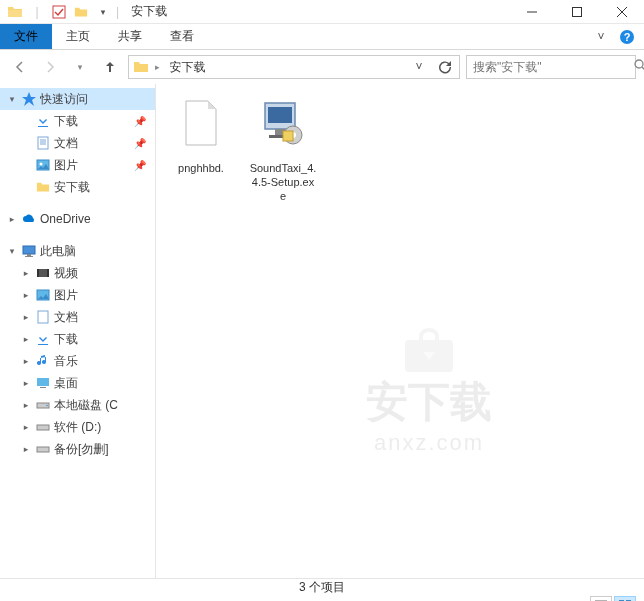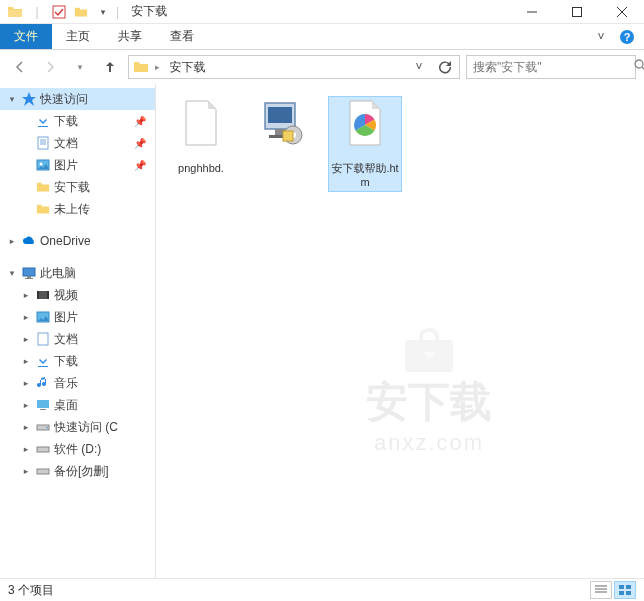--- a/index.html
+++ b/index.html
@@ -6,21 +6,21 @@
 body { width: 644px; height: 601px; background: #fff; font-size: 12px; overflow: hidden; position: relative; }
 
 .titlebar { height: 24px; display: flex; align-items: center; background: #fff; border-bottom: 1px solid #e8e8e8; }
 .titlebar .qat { display: flex; align-items: center; gap: 4px; padding: 0 6px; }
 .titlebar .qat .qicon { width: 18px; height: 18px; display: flex; align-items: center; justify-content: center; }
 .titlebar .title { margin-left: 6px; color: #333; }
 .titlebar .winctrl { margin-left: auto; display: flex; }
 .titlebar .winctrl .wbtn { width: 45px; height: 24px; display: flex; align-items: center; justify-content: center; cursor: default; }
 
 .ribbon { height: 26px; display: flex; align-items: stretch; border-bottom: 1px solid #d8d8d8; }
-.ribbon .tab-file { background: #1979ca; color: #fef9c3; padding: 0 14px; display: flex; align-items: center; cursor: default; }
+.ribbon .tab-file { background: #1979ca; color: #000000; padding: 0 14px; display: flex; align-items: center; cursor: default; }
 .ribbon .tab { padding: 0 14px; display: flex; align-items: center; color: #333; cursor: default; }
 .ribbon .ribbon-right { margin-left: auto; display: flex; align-items: center; padding-right: 8px; gap: 8px; }
 .ribbon .ribbon-right .ricon { width: 18px; height: 18px; display: flex; align-items: center; justify-content: center; }
 
 .navrow { height: 34px; display: flex; align-items: center; padding: 0 8px; gap: 6px; }
 .navrow .navbtn { width: 24px; height: 24px; display: flex; align-items: center; justify-content: center; color: #888; cursor: default; }
 .navrow .navbtn.enabled { color: #333; }
 .navrow .addrbar { flex: 1; height: 24px; border: 1px solid #ccc; display: flex; align-items: center; padding: 0 4px; gap: 6px; background: #fff; }
 .navrow .addrbar .foldericon { width: 16px; height: 16px; }
 .navrow .addrbar .crumb { color: #333; padding: 0 4px; cursor: default; }
@@ -47,21 +47,21 @@
 .content { flex: 1; padding: 12px 8px; display: flex; align-items: flex-start; gap: 8px; flex-wrap: wrap; position: relative; }
 .file-item { width: 74px; display: flex; flex-direction: column; align-items: center; gap: 14px; padding: 3px; cursor: default; }
 .file-item.selected { background: #cce8ff; border: 1px solid #99d1ff; padding: 2px; }
 .file-item .ficon { width: 48px; height: 48px; display: flex; align-items: center; justify-content: center; }
 .file-item .flabel { text-align: center; color: #333; font-size: 11px; line-height: 14px; word-break: break-all; }
 
 .watermark { position: absolute; top: 240px; left: 210px; opacity: 0.15; color: #999; pointer-events: none; display: flex; flex-direction: column; align-items: center; }
 .watermark .wm-text { font-size: 42px; font-weight: bold; color: #888; }
 .watermark .wm-url { font-size: 22px; color: #888; letter-spacing: 2px; }
 
-.statusbar { height: 23px; border-top: 1px solid #e5e5e5; display: flex; align-items: center; padding: 0 8px; font-size: 12px; color: #333; }
+.statusbar { height: 23px; border-top: 1px solid #e5e5e5; display: flex; align-items: center; padding: 0 8px; font-size: 12px; color: #333; flex-direction: column; }
 .statusbar .viewbtns { margin-left: auto; display: flex; gap: 2px; }
 .statusbar .viewbtns .vbtn { width: 22px; height: 18px; border: 1px solid #ccc; display: flex; align-items: center; justify-content: center; cursor: default; }
 .statusbar .viewbtns .vbtn.active { background: #cce8ff; border-color: #99d1ff; }
 
 
 </style>
 </head>
 <body>
 
 <div class="titlebar">
@@ -212,29 +212,20 @@
       </div>
     <div class="tree-item l2">
         <span class="expander"></span>
         <span class="ticon">
           <svg width="14" height="14" viewBox="0 0 16 16">
             <path fill="#f8d570" d="M1 3h5l1 2h8v8H1z"></path>
           </svg>
         </span>
         <span class="tlabel">安下载</span>
       </div>
-    <div class="tree-item l2">
-        <span class="expander"></span>
-        <span class="ticon">
-          <svg width="14" height="14" viewBox="0 0 16 16">
-            <path fill="#f8d570" d="M1 3h5l1 2h8v8H1z"></path>
-          </svg>
-        </span>
-        <span class="tlabel">未上传</span>
-      </div>
 
     <div class="tree-spacer"></div>
     <div class="tree-item l1 expandable">
         <span class="expander">▸</span>
         <span class="ticon">
           <svg width="14" height="14" viewBox="0 0 14 14">
             <path fill="#0078d4" d="M4 10a3 3 0 0 1 0-6 4 4 0 0 1 7 2 2.5 2.5 0 0 1 0 4z"></path>
           </svg>
         </span>
         <span class="tlabel">OneDrive</span>
@@ -311,21 +302,21 @@
         <span class="tlabel">桌面</span>
       </div>
     <div class="tree-item l3 expandable">
         <span class="expander">▸</span>
         <span class="ticon">
           <svg width="14" height="14" viewBox="0 0 14 14">
             <rect x="1" y="5" width="12" height="5" fill="#ccc" stroke="#888"></rect>
             <circle cx="11" cy="7.5" r="0.8" fill="#4a90d9"></circle>
           </svg>
         </span>
-        <span class="tlabel">快速访问 (C</span>
+        <span class="tlabel">本地磁盘 (C</span>
       </div>
     <div class="tree-item l3 expandable">
         <span class="expander">▸</span>
         <span class="ticon">
           <svg width="14" height="14" viewBox="0 0 14 14">
             <rect x="1" y="5" width="12" height="5" fill="#ccc" stroke="#888"></rect>
           </svg>
         </span>
         <span class="tlabel">软件 (D:)</span>
       </div>
@@ -355,35 +346,21 @@
           <svg width="48" height="48" viewBox="0 0 48 48">
             <rect x="6" y="4" width="30" height="26" fill="#c8d8e8" stroke="#6a8ab0" stroke-width="1.5"></rect>
             <rect x="9" y="8" width="24" height="16" fill="#3a6aa0"></rect>
             <rect x="16" y="30" width="10" height="6" fill="#888"></rect>
             <rect x="10" y="36" width="22" height="3" fill="#666"></rect>
             <circle cx="34" cy="36" r="9" fill="#d0d0d0" stroke="#888"></circle>
             <circle cx="34" cy="36" r="3" fill="#fff"></circle>
             <rect x="24" y="32" width="10" height="10" fill="#f0d060" stroke="#c0a030"></rect>
           </svg>
         </span>
-    </div>
-    <div class="file-item selected">
-      <span class="ficon">
-          <svg width="40" height="48" viewBox="0 0 40 48">
-            <path fill="#fff" stroke="#bbb" d="M5 2h22l8 8v36H5z"></path>
-            <path fill="#ddd" d="M27 2v8h8z"></path>
-            <g transform="translate(20,26)">
-              <path fill="#e94b8a" d="M0 -11 A11 11 0 0 1 9.5 -5.5 L0 0z"></path>
-              <path fill="#f6a623" d="M9.5 -5.5 A11 11 0 0 1 9.5 5.5 L0 0z"></path>
-              <path fill="#6ac259" d="M9.5 5.5 A11 11 0 0 1 -9.5 5.5 L0 0z"></path>
-              <path fill="#4a90e2" d="M-9.5 5.5 A11 11 0 0 1 0 -11 L0 0z"></path>
-            </g>
-          </svg>
-        </span>
-      <span class="flabel">安下载帮助.htm</span>
+      <span class="flabel">SoundTaxi_4.4.5-Setup.exe</span>
     </div>
 
     <div class="watermark">
       <svg width="60" height="50" viewBox="0 0 60 50">
           <path fill="#bbb" d="M20 12a10 8 0 0 1 20 0v4h-4v-4a6 4 0 0 0-12 0v4h-4zM10 16h40a4 4 0 0 1 4 4v24a4 4 0 0 1-4 4H10a4 4 0 0 1-4-4V20a4 4 0 0 1 4-4z"></path>
           <path fill="#fff" d="M24 28l6 8 6-8z" opacity="0.6"></path>
         </svg>
       <div class="wm-text">安下载</div>
       <div class="wm-url">anxz.com</div>
     </div>

